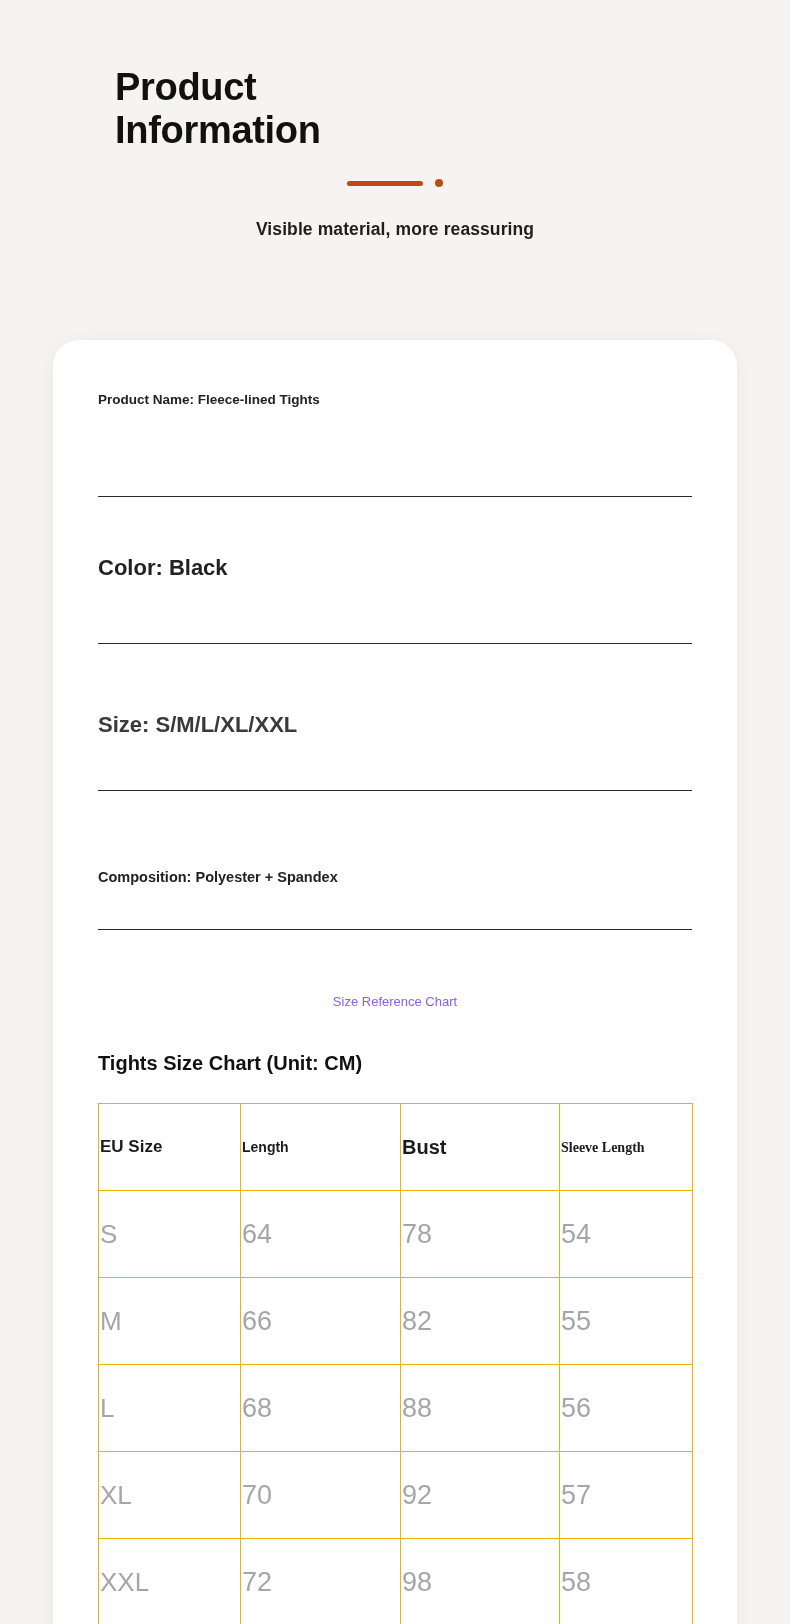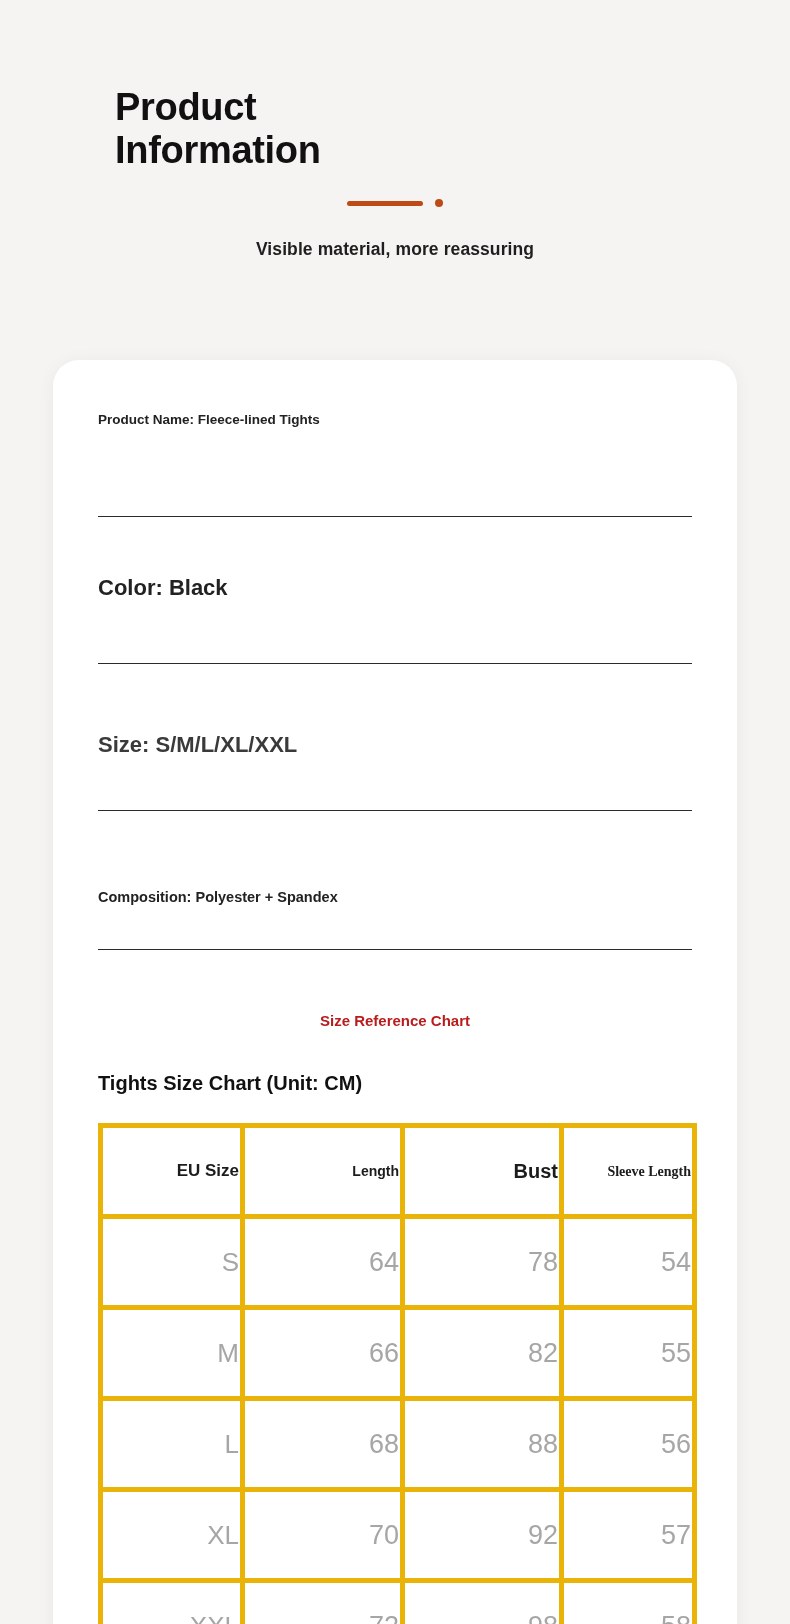--- a/index.html
+++ b/index.html
@@ -16,21 +16,21 @@
   }
   .page {
     position: relative;
     width: 790px;
     min-height: 1624px;
     overflow: hidden;
   }
 
   
   .header {
-    padding-top: 86px;
+    padding-top: 66px;
     text-align: left;
   }
   .header-title {
     margin: 0 auto;
     width: 560px;
     font-size: 38px;
     line-height: 1.12;
     font-weight: 700;
     letter-spacing: -0.3px;
     color: #111111;
@@ -131,23 +131,23 @@
   .r4 .spec-text { margin-top: 40px; }
 
   
   .ref-title-wrap {
     text-align: center;
     padding-top: 62px;
   }
   .ref-title {
     position: relative;
     display: inline-block;
-    font-size: 15px;
-    font-weight: 700;
-    color: #b91c1c;
+    font-size: 13px;
+    font-weight: 400;
+    color: #8b5cf6;
   }
   .ref-title::after {
     content: "";
     position: absolute;
     left: -6px;
     top: -8px;
     right: -18px;
     bottom: -10px;
     background: rgba(0,0,0,0.035);
     border-radius: 4px;
@@ -163,22 +163,22 @@
 
   
   table.size-table {
     margin-top: 28px;
     width: 100%;
     border-collapse: collapse;
     table-layout: fixed;
   }
   table.size-table th,
   table.size-table td {
-    border: 5px solid #eab308;
-    text-align: right;
+    border: 1px solid #eab308;
+    text-align: left;
     vertical-align: middle;
   }
   table.size-table th {
     height: 84px;
     font-weight: 700;
     color: #1c1c1c;
     position: relative;
   }
   .th-inner {
     position: relative;

